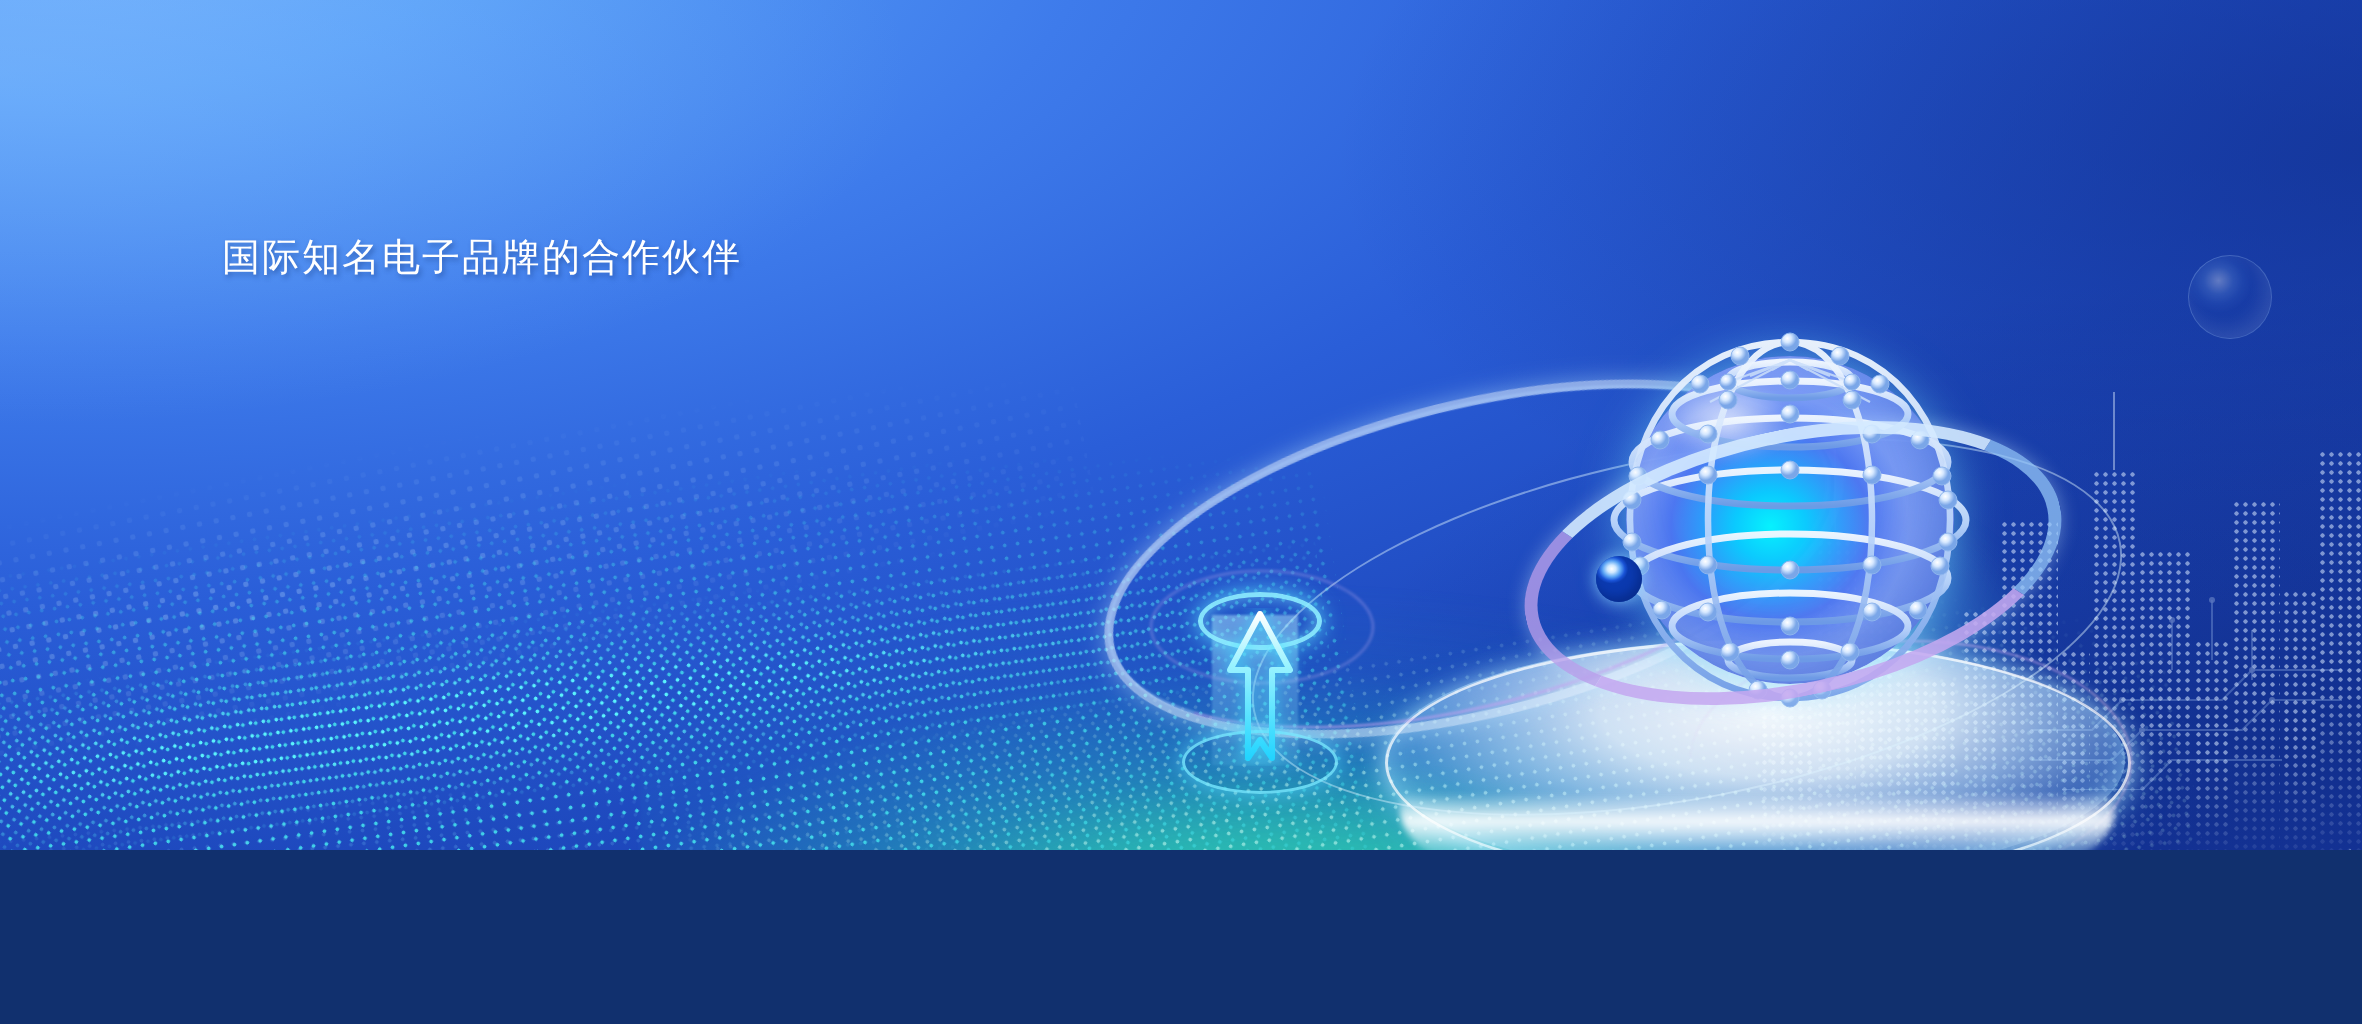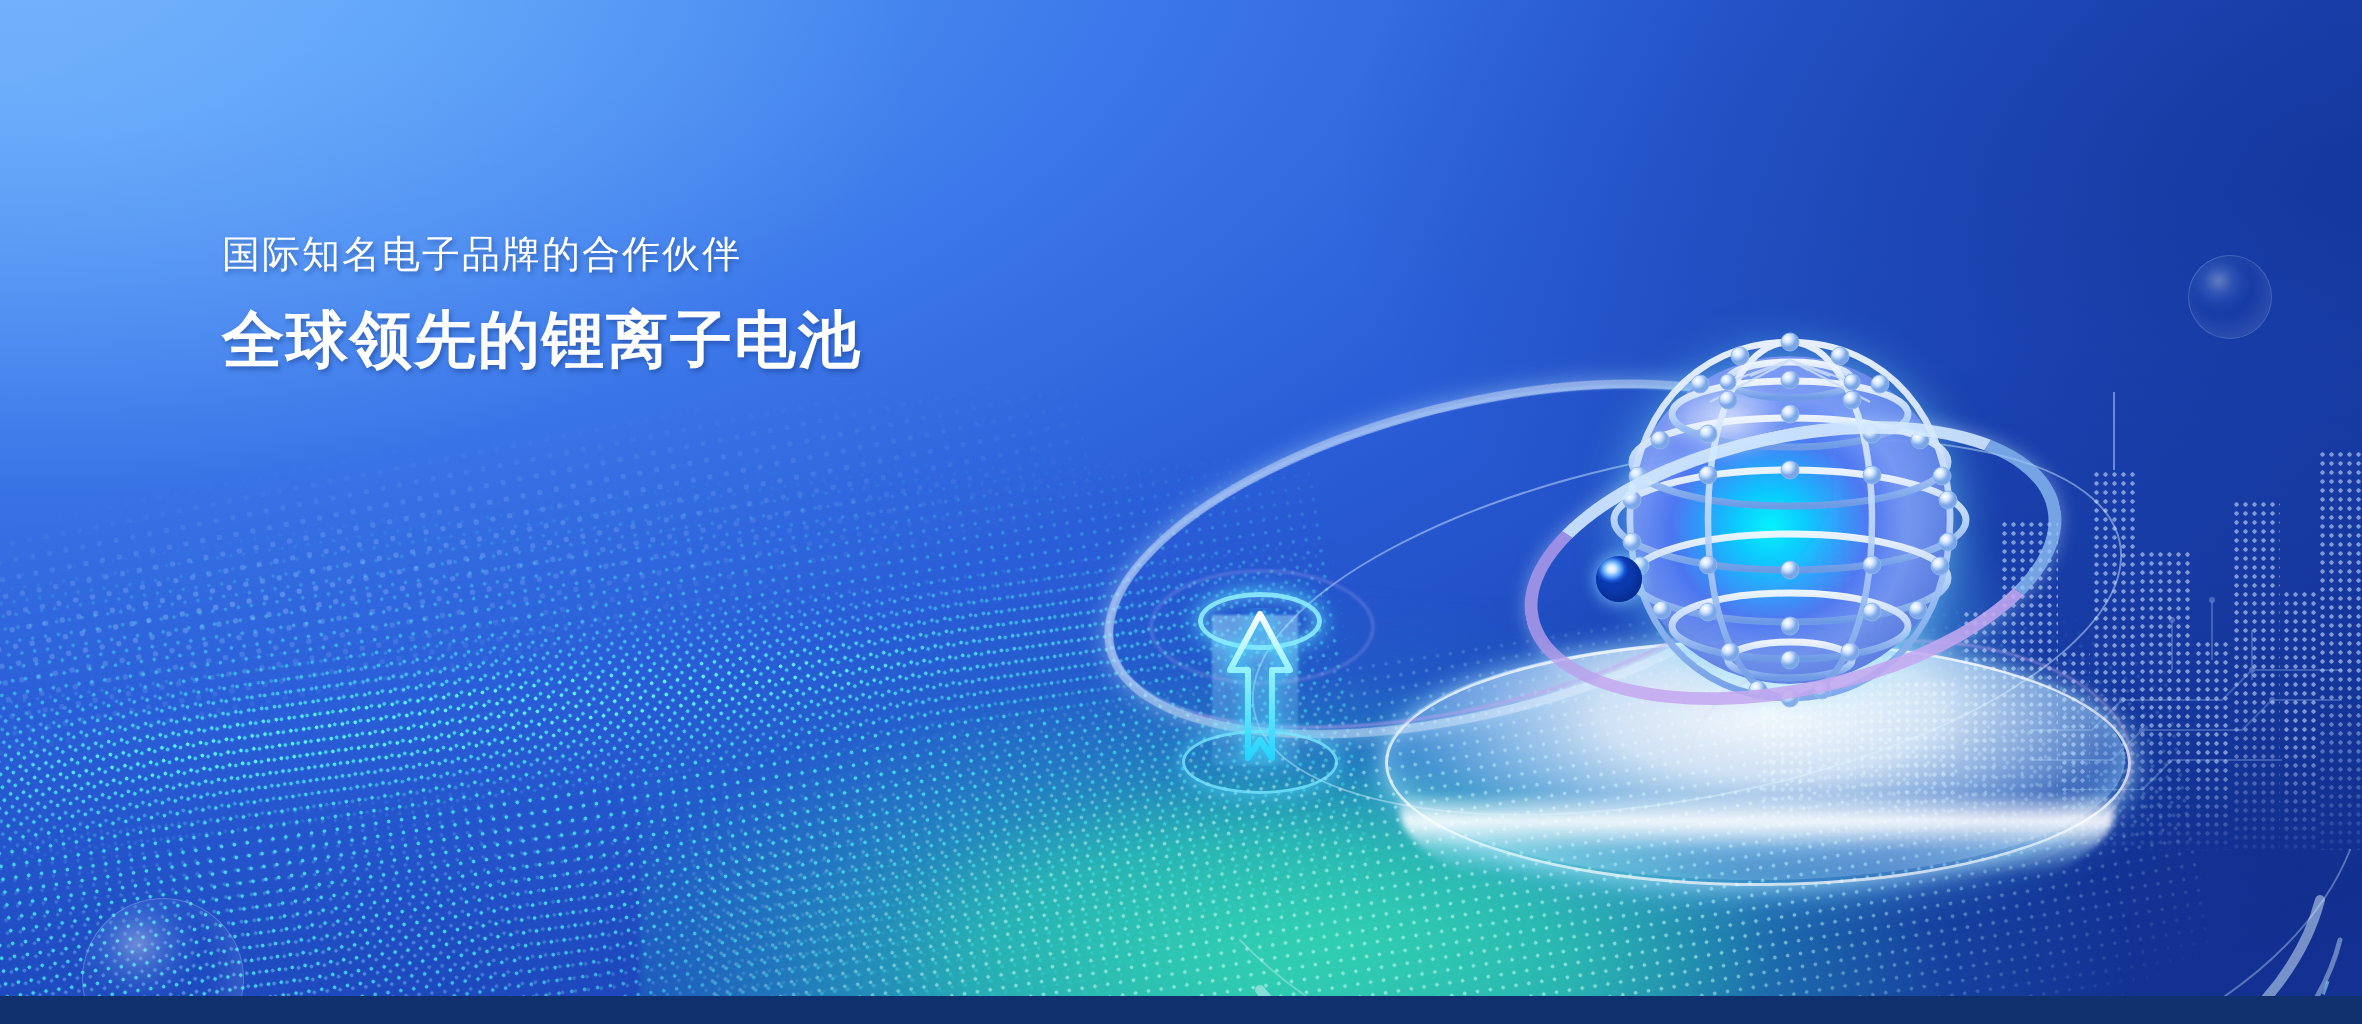--- a/index.html
+++ b/index.html
@@ -1,21 +1,21 @@
 <!DOCTYPE html>
 <html><head>
 <meta charset="utf-8">
 <title>Banner</title>
 <style>
   html,body{margin:0;padding:0;background:#11306e;}
   #banner{
     position:relative;
-    width:2362px;height:996px;
+    width:2362px;height:850px;
     overflow:hidden;
-    font-family:Liberation Mono, monospace;
+    font-family:Liberation Sans, sans-serif;
     background:
       radial-gradient(130% 150% at 2% -10%, #6FAFFB 0%, #58A0F8 14%, #3E7BEB 34%, #2A5ED8 54%, #1E49BE 74%, #17379F 100%);
   }
   .layer{position:absolute;inset:0;pointer-events:none;}
 
   
   #tint-right{
     background:
       radial-gradient(70% 90% at 100% 18%, rgba(16,46,140,.62) 0%, rgba(16,46,140,0) 62%),
       radial-gradient(60% 80% at 96% 85%, rgba(10,36,120,.45) 0%, rgba(10,36,120,0) 65%);
@@ -465,16 +465,15 @@
       </linearGradient>
     </defs>
     <path d="M46,6 L76,62 L58,62 L58,150 L46,132 L34,150 L34,62 L16,62 Z" fill="none" stroke="url(#agr)" stroke-width="6" stroke-linejoin="round" style="filter:drop-shadow(0 0 8px rgba(60,225,255,.95));"></path>
   </svg>
 
   <div class="bubble" id="bubble-tr"></div>
   <div class="bubble" id="bubble-bl"></div>
 
   <div id="copy">
     <p id="subtitle">国际知名电子品牌的合作伙伴</p>
-    <h1 class="headline">全球领先的锂离子电池</h1>
   </div>
 
 </div>
 
 </body></html>

